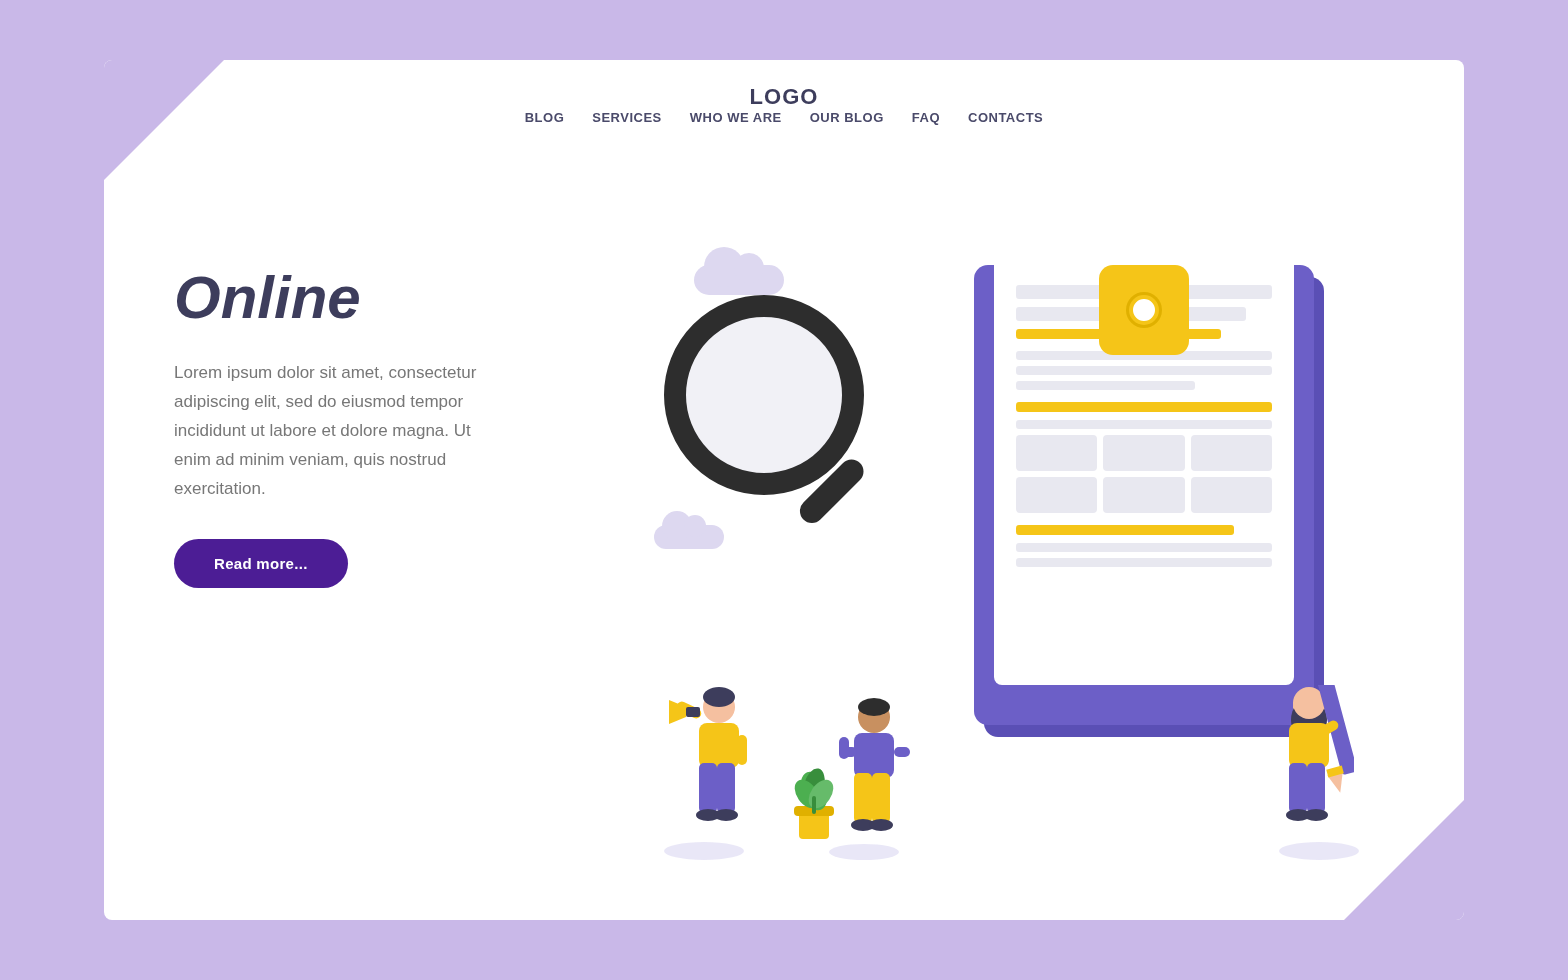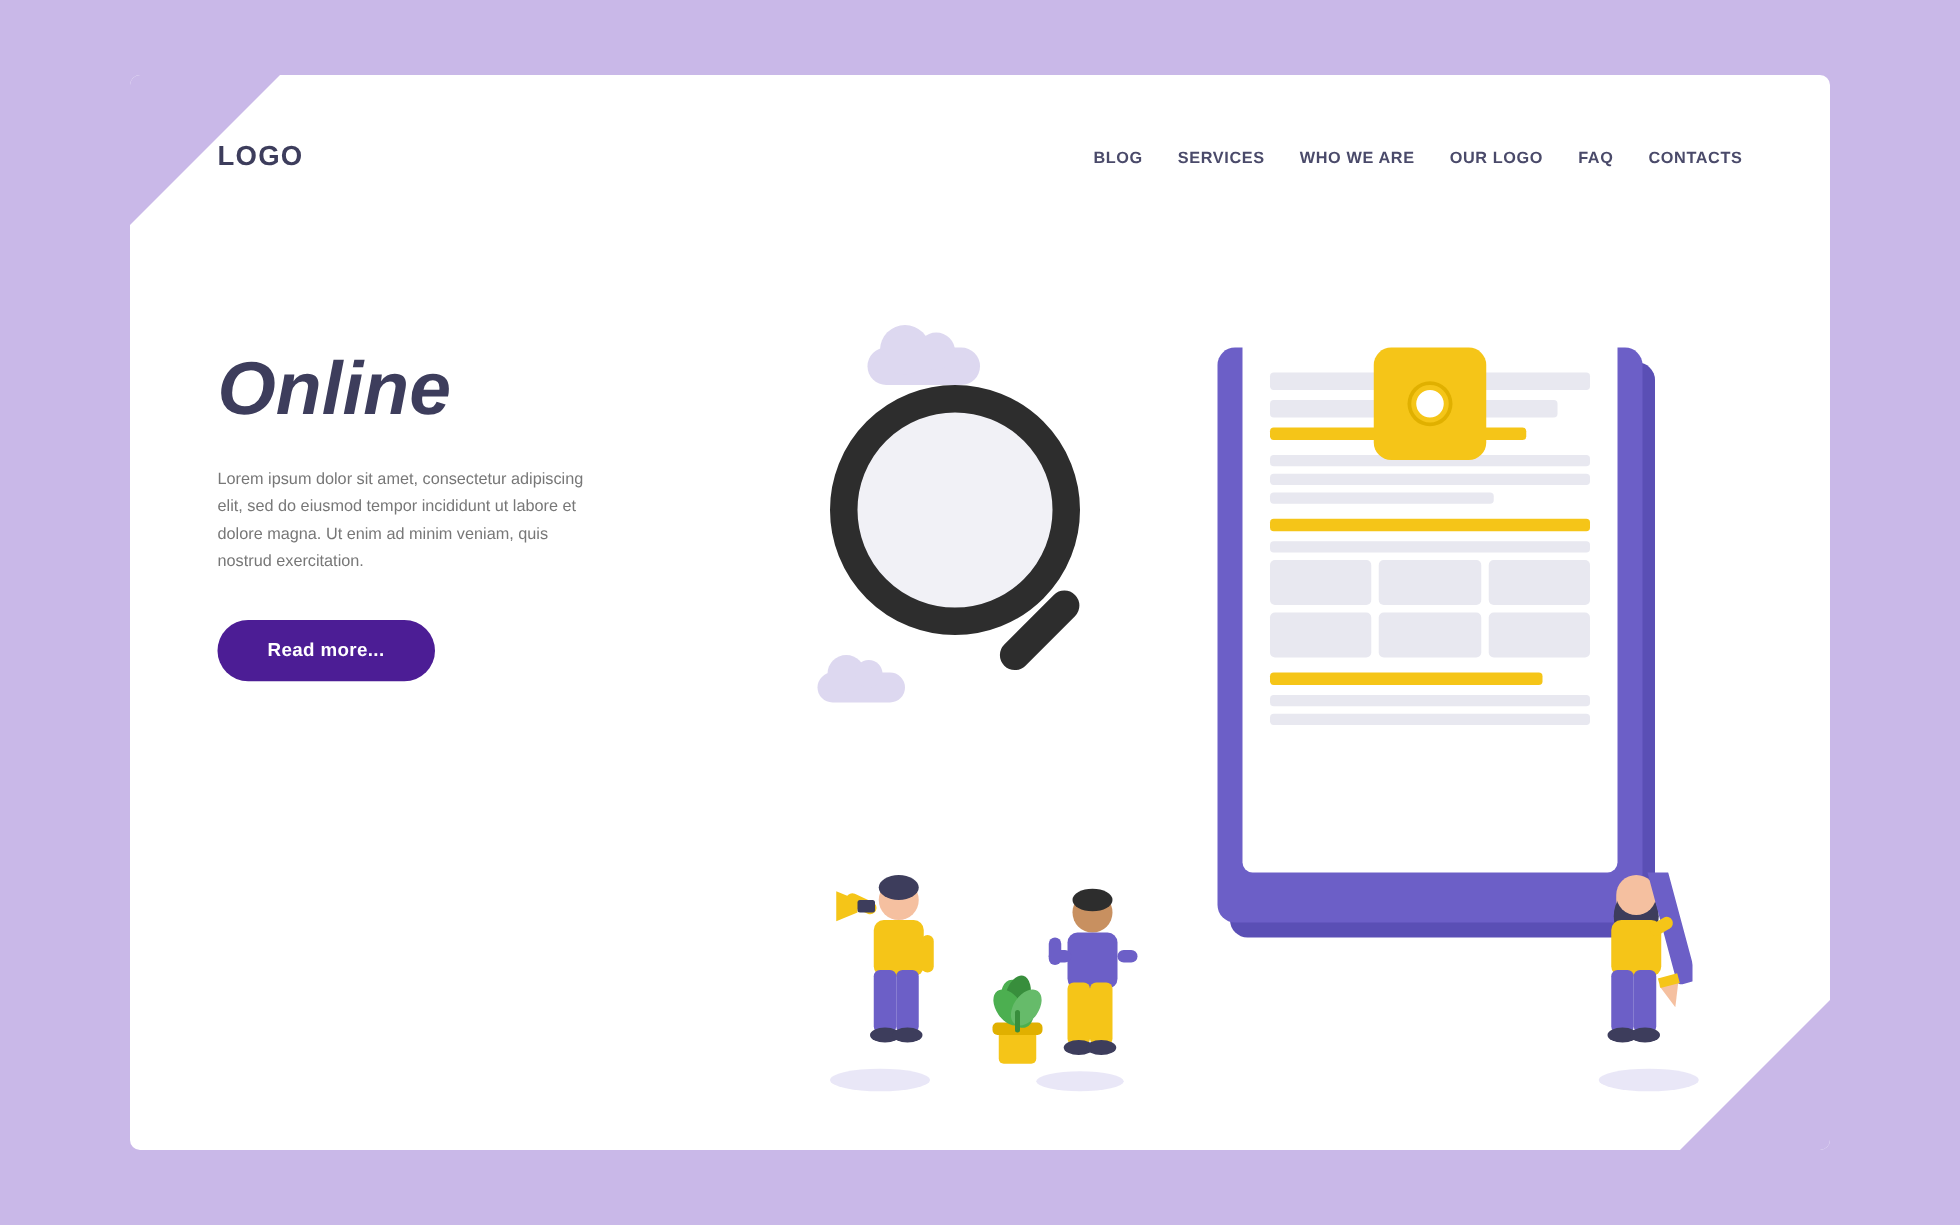--- a/index.html
+++ b/index.html
@@ -39,21 +39,22 @@
       z-index: 0;
     }
 
     
     .header {
       position: relative;
       z-index: 10;
       display: flex;
       align-items: center;
       justify-content: space-between;
-      padding: 52px 70px 20px 70px;
+      padding: 24px 70px 20px 70px;
+      flex-direction: column;
     }
     .logo {
       font-size: 22px;
       font-weight: bold;
       color: #3d3d5c;
       letter-spacing: 1px;
     }
     .nav {
       display: flex;
       gap: 28px;
@@ -86,21 +87,21 @@
     .hero-title {
       font-size: 60px;
       font-weight: 900;
       color: #3d3d5c;
       line-height: 1.1;
       font-family: Liberation Sans, sans-serif;
       font-style: italic;
       margin-bottom: 28px;
     }
     .hero-description {
-      font-size: 13px;
+      font-size: 17px;
       color: #777;
       line-height: 1.7;
       margin-bottom: 36px;
       max-width: 310px;
     }
     .read-more-btn {
       background-color: #4c1d95;
       color: white;
       border: none;
       border-radius: 30px;
@@ -355,21 +356,21 @@
 <div class="page-wrapper">
   <div class="corner-tl"></div>
   <div class="corner-br"></div>
 
   <header class="header">
     <div class="logo">LOGO</div>
     <nav class="nav">
       <a class="nav-item">BLOG</a>
       <a class="nav-item">SERVICES</a>
       <a class="nav-item">WHO WE ARE</a>
-      <a class="nav-item">OUR LOGO</a>
+      <a class="nav-item">OUR BLOG</a>
       <a class="nav-item">FAQ</a>
       <a class="nav-item">CONTACTS</a>
     </nav>
   </header>
 
   <main class="main">
 
     <div class="left-content">
       <h1 class="hero-title">
         <span>Online</span><br>

